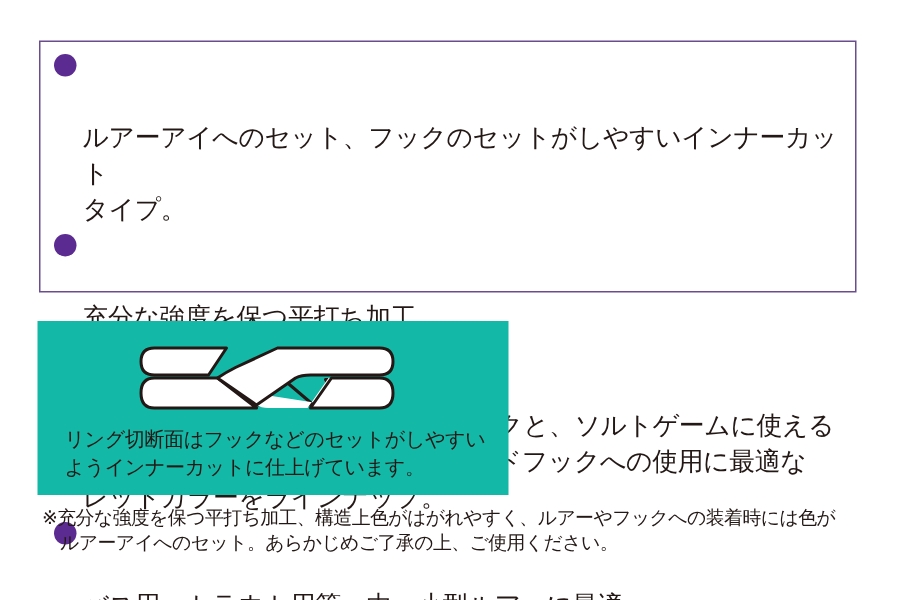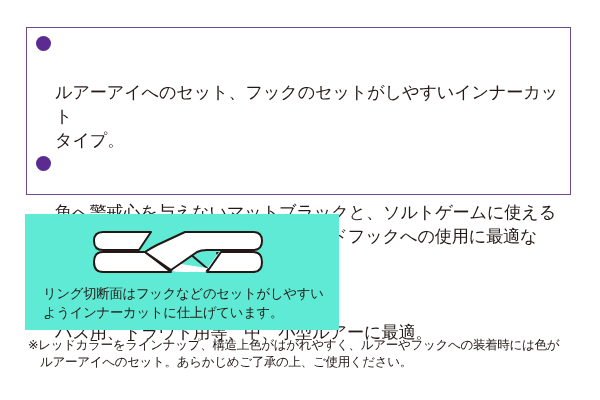--- a/index.html
+++ b/index.html
@@ -15,41 +15,45 @@
     .feature-item {
       position: relative; font-size: 17.2px; line-height: 24px; padding-left: 22px;
       letter-spacing: -0.2px; white-space: pre-line;
     }
     .bullet {
       position: absolute; left: 3px; top: 4px; width: 15px; height: 15px; border-radius: 50%;
       background: #5b2b92;
     }
     .diagram-box {
       position: absolute; left: 25px; top: 214px; width: 314px; height: 116px;
-      background: #5eead4;
+      background: #14b8a6;
     }
     .ring-svg { position: absolute; left: 62px; top: 14px; }
     .diagram-caption {
       position: absolute; left: 18px; top: 70px; width: 290px;
       font-size: 13.4px; line-height: 19px; white-space: pre-line; letter-spacing: -0.3px;
     }
     .note {
       position: absolute; left: 28px; top: 336px; width: 560px;
       font-size: 12.6px; line-height: 17px; letter-spacing: -0.4px;
     }
     .note-line2 { padding-left: 12px; }
   </style>
 </head>
 <body>
 
 <div class="feature-box">
   <div class="feature-item">
     <span class="bullet"></span>
     <span>ルアーアイへのセット、フックのセットがしやすいインナーカット
 タイプ。</span>
+  </div>
+  <div class="feature-item">
+    <span class="bullet"></span>
+    <span>充分な強度を保つ平打ち加工。</span>
   </div>
   <div class="feature-item">
     <span class="bullet"></span>
     <span>魚へ警戒心を与えないマットブラックと、ソルトゲームに使える
 シルバー、魚の本能を刺激するレッドフックへの使用に最適な
 レッドカラーをラインナップ。</span>
   </div>
   <div class="feature-item">
     <span class="bullet"></span>
     <span>バス用、トラウト用等、中、小型ルアーに最適。</span>
@@ -70,15 +74,15 @@
 
       <path d="M16 4 L64 4 L52 22 L16 22 Q7 22 7 13 Q7 4 16 4 Z"></path>
       <path d="M98 4 L166 4 Q175 4 175 13 Q175 22 166 22 L132 22 L120 22 Q114 22 110 24 L84 42 L58 24 Q64 20 70 17 Z"></path>
     </g>
   </svg>
   <div class="diagram-caption">リング切断面はフックなどのセットがしやすい
 ようインナーカットに仕上げています。</div>
 </div>
 
 <div class="note">
-  <div>※レッドカラーをラインナップ、構造上色がはがれやすく、ルアーやフックへの装着時には色が</div>
+  <div>※充分な強度を保つ平打ち加工、構造上色がはがれやすく、ルアーやフックへの装着時には色が</div>
   <div class="note-line2">ルアーアイへのセット。あらかじめご了承の上、ご使用ください。</div>
 </div>
 
 </body></html>

